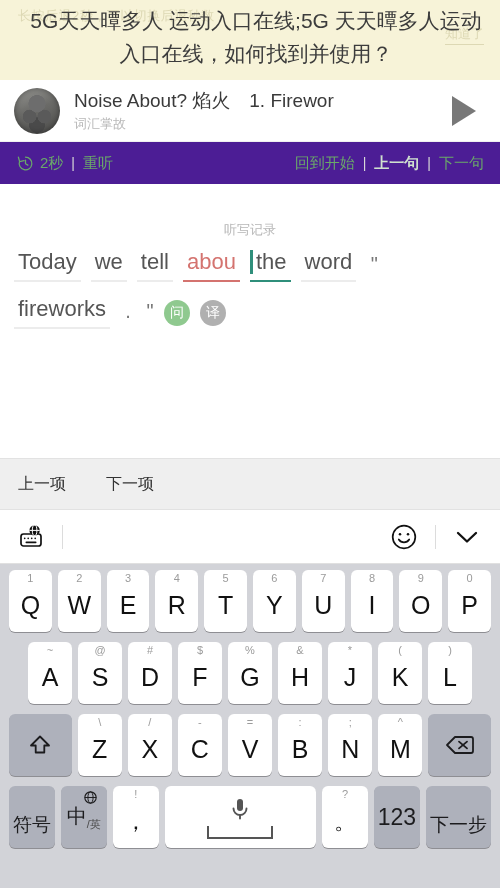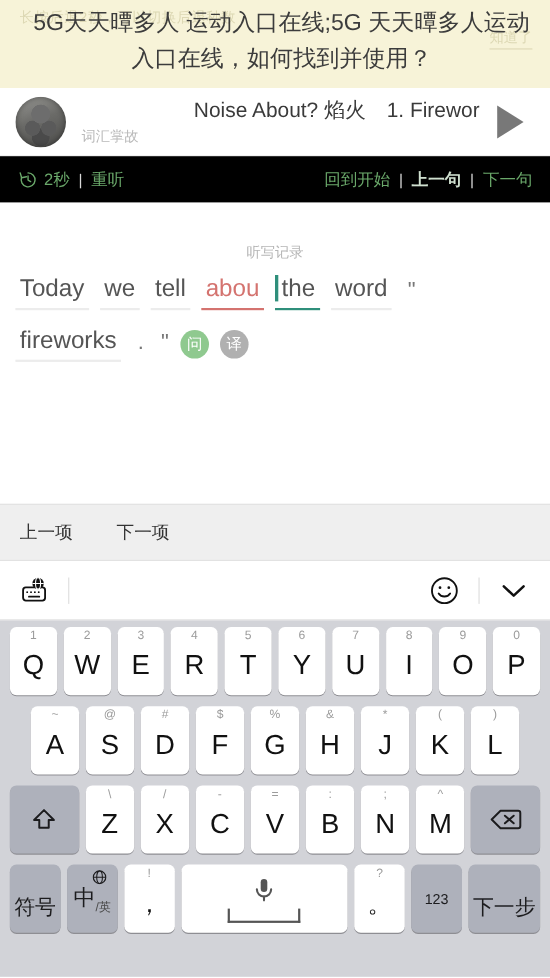--- a/index.html
+++ b/index.html
@@ -81,21 +81,20 @@
     flex: 1 1 auto;
     min-width: 0;
     overflow: hidden;
   }
   .player-title {
     font-size: 19px;
     color: #3a3a3a;
     white-space: nowrap;
     overflow: hidden;
     line-height: 24px;
-    text-align: right;
   }
   .player-sub {
     font-size: 13px;
     color: #b9b9b9;
     line-height: 18px;
     margin-top: 2px;
     white-space: nowrap;
   }
   .play-btn {
     flex: 0 0 auto;
@@ -112,21 +111,21 @@
 
   
   .controls {
     height: 42px;
     display: flex;
     align-items: center;
     padding: 0 16px;
     box-sizing: border-box;
     font-size: 15px;
     color: #6aa86a;
-    background: #000000;
+    background: #4c1d95;
   }
   .ctrl-left { display: flex; align-items: center; }
   .rewind-icon { width: 19px; height: 19px; margin-right: 5px; display:block; }
   .ctrl-sep {
     color: #d8d8d8;
     margin: 0 8px;
     font-size: 14px;
   }
   .ctrl-right {
     margin-left: auto;
@@ -274,21 +273,21 @@
     left: 0; right: 0;
     text-align: center;
     font-size: 11px;
     color: #9b9b9b;
     line-height: 11px;
   }
   .key .main { margin-top: 8px; }
   .key.fn {
     background: #aeb1bb;
     color: #1c1c1e;
-    font-size: 13px;
+    font-size: 23px;
   }
   .key.fn .main { margin-top: 0; }
   .key.wide { flex: 1.42 1 0; }
   .key.space { flex: 3.3 1 0; }
   .key.punct-key { font-size: 19px; }
   .key.punct-key .main { margin-top: 10px; font-size: 22px; }
   .key.cn { font-size: 19px; }
   .key.cn .main { margin-top: 16px; }
   .key.lang .main { margin-top: 0; font-size: 20px; }
   .key.lang .sub-en {

